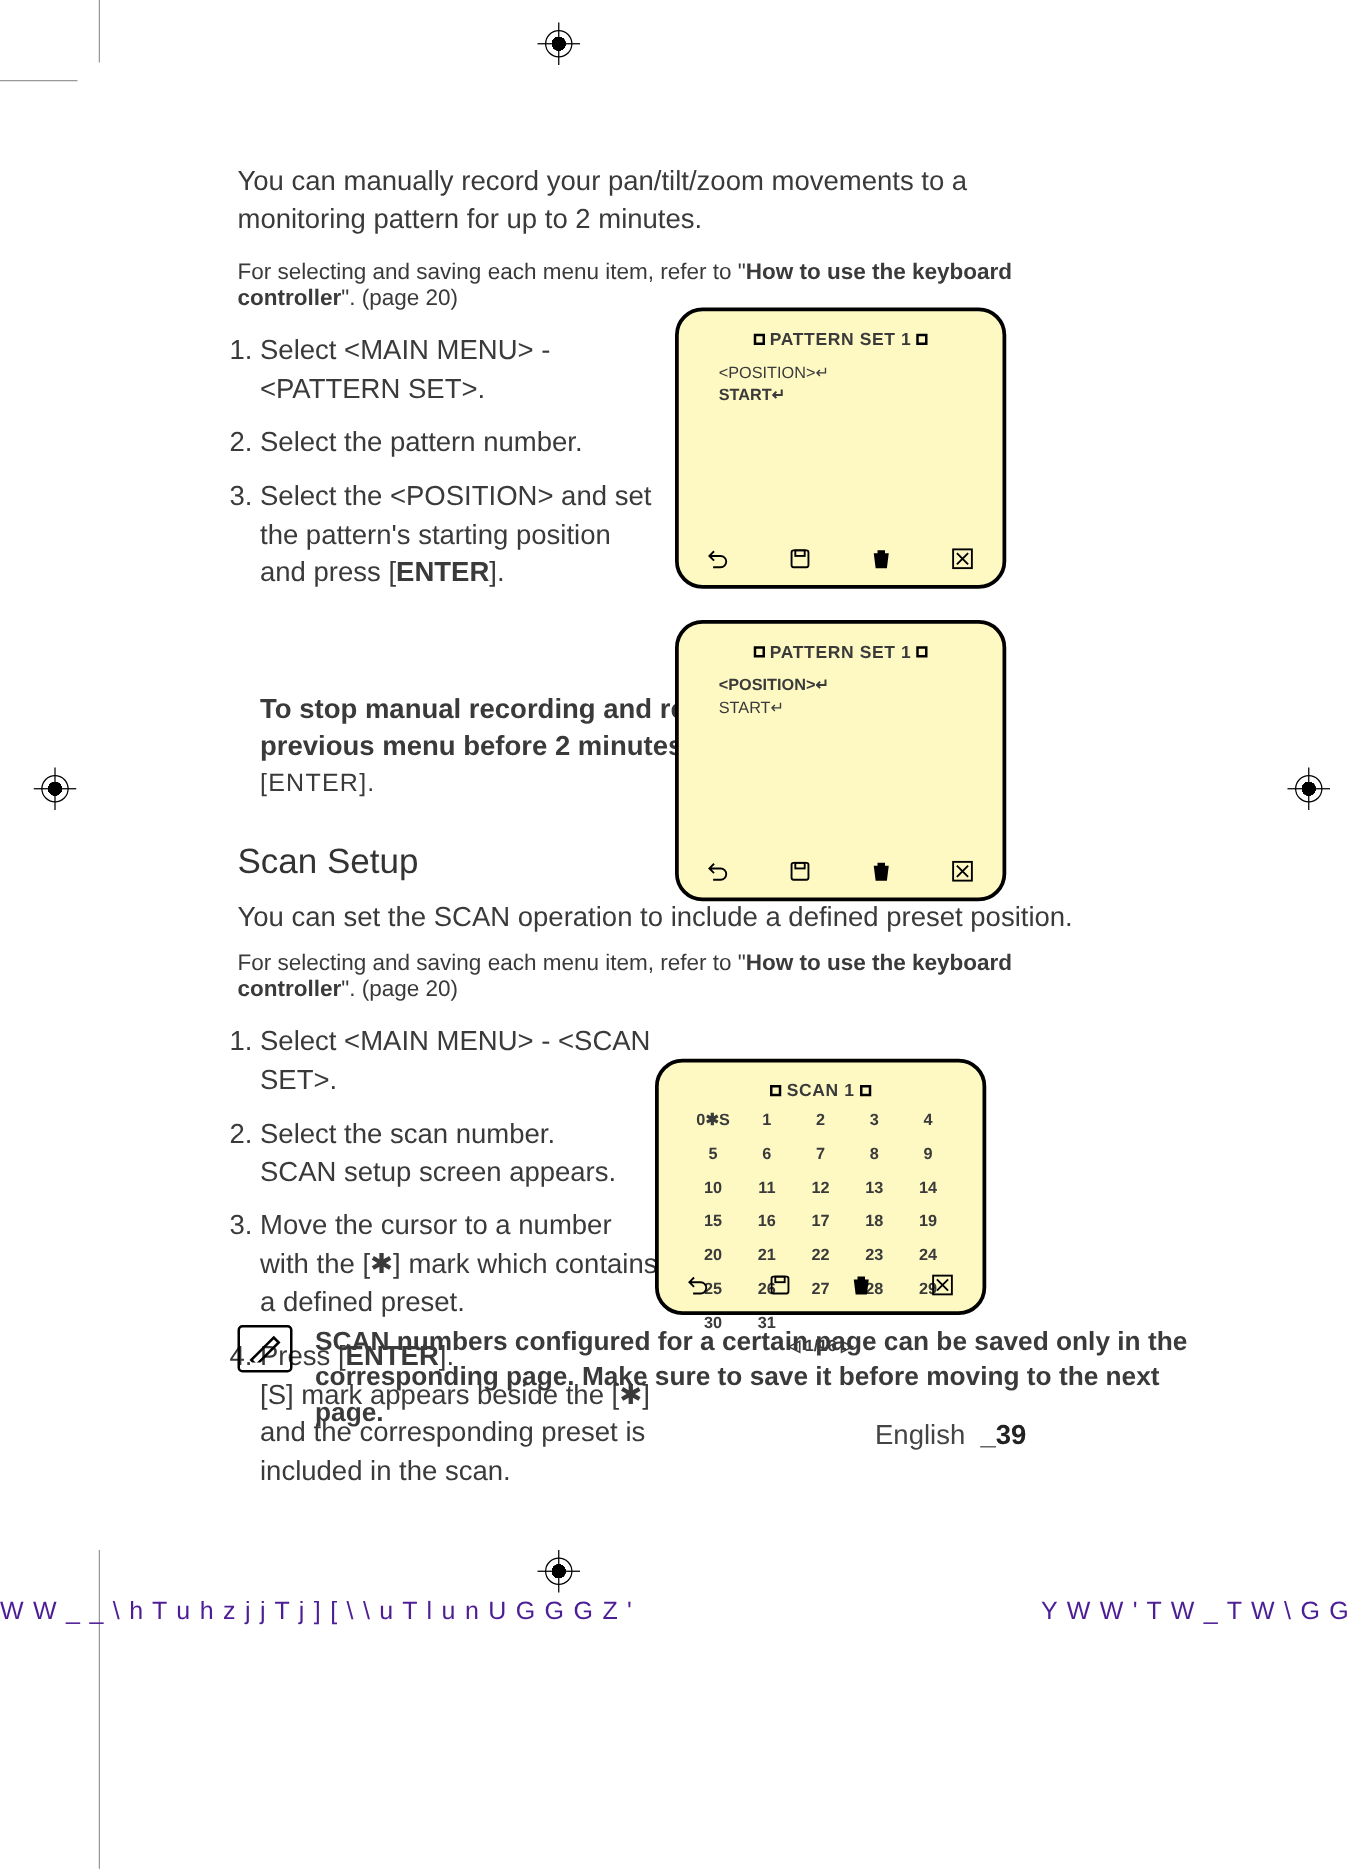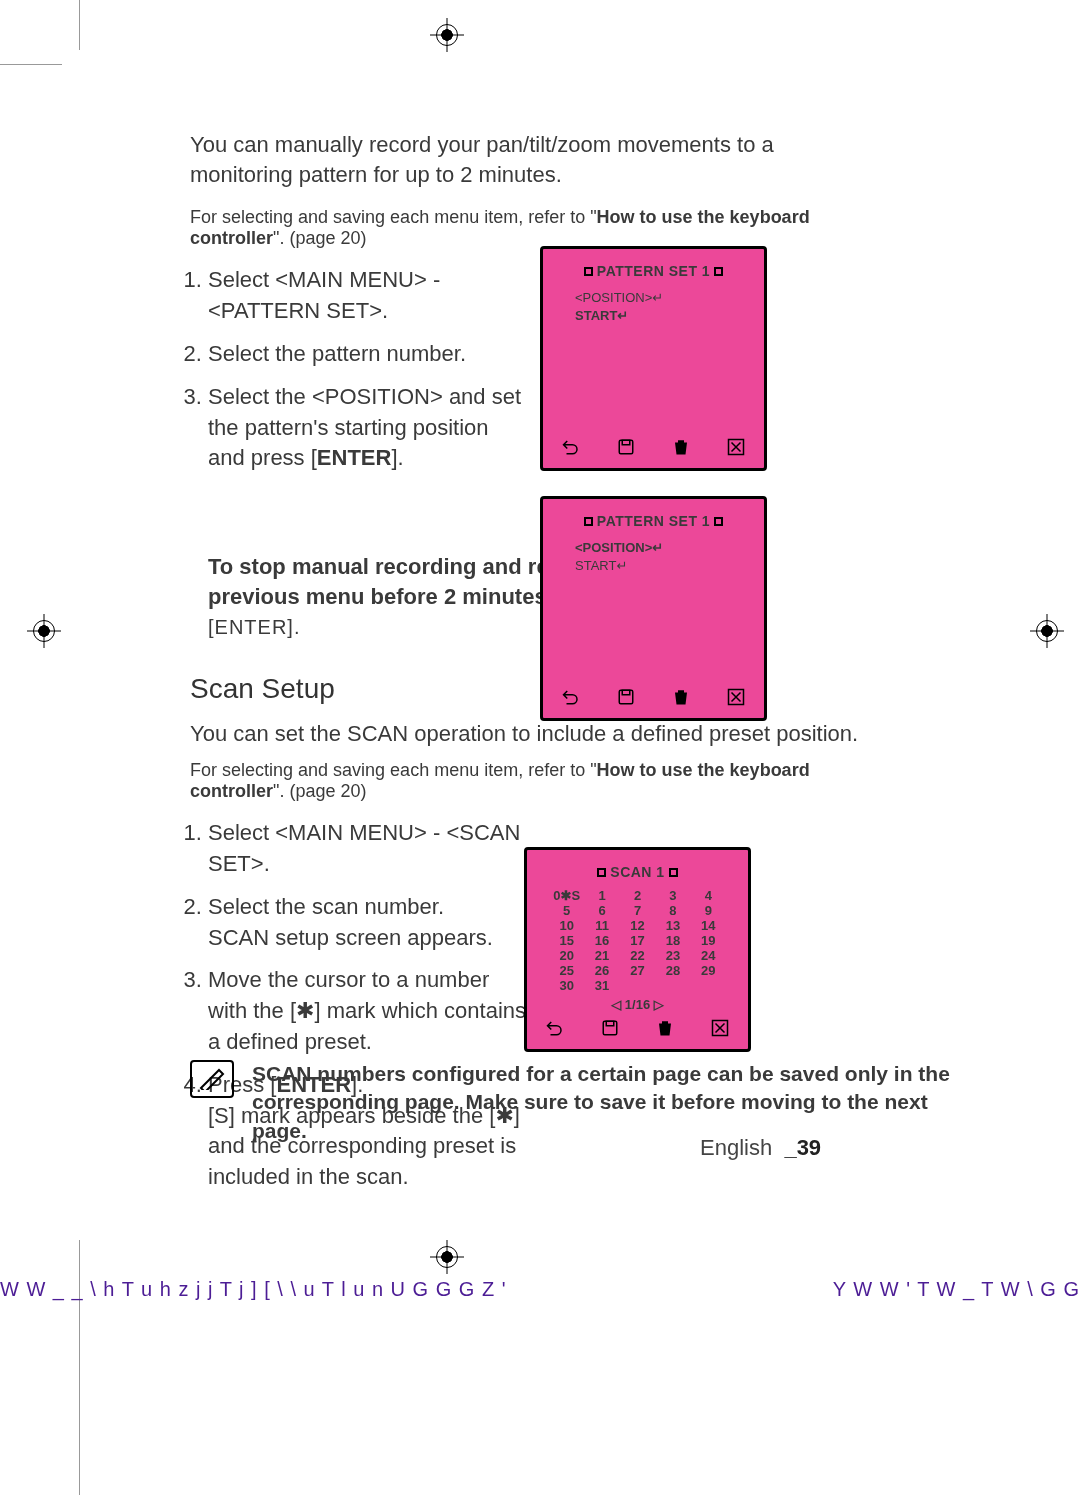--- a/index.html
+++ b/index.html
@@ -21,32 +21,32 @@
   .reg-circle { position:absolute; inset:6px; border:1px solid #000; border-radius:50%; background:radial-gradient(circle at center,#000 0 40%,transparent 41%); }
   .page { position:absolute; left:190px; top:130px; width:670px; }
   h2 { font-weight:normal; font-size:28px; margin:0 0 14px 0; color:#333; }
   p.lead { font-size:22px; line-height:1.35; margin:0 0 18px 0; }
   p.note { font-size:18px; margin:0 0 16px 0; }
   ol { margin:0; padding:0 0 0 18px; font-size:22px; line-height:1.4; }
   ol li { margin-bottom:12px; }
   .stop-text { font-weight:bold; font-size:22px; padding-left:18px; line-height:1.35; margin-top:6px; width:520px; }
   .enter-line { padding-left:18px; font-size:20px; letter-spacing:1px; margin-top:4px; }
   .screen {
-    position:absolute; width:227px; height:225px; border:3px solid #000; border-radius:4px;
-    background:#ec4899; font-family: Arial, sans-serif;
+    position:absolute; width:265px; height:225px; border:3px solid #000; border-radius:22px;
+    background:#fef9c3; font-family: Arial, sans-serif;
   }
   .screen-title { text-align:center; font-size:14px; font-weight:900; letter-spacing:0.5px; margin-top:14px; }
   .screen-title .box { display:inline-block; width:9px; height:9px; border:2px solid #000; vertical-align:middle; margin:0 4px 2px 4px; }
   .screen-body { padding:8px 16px 0 32px; font-size:13px; font-weight:700; }
   .screen-body .row { margin:3px 0; }
   .screen-icons { position:absolute; bottom:12px; left:0; right:0; display:flex; justify-content:space-around; align-items:center; }
   .icon { width:20px; height:18px; }
   .icon svg { width:100%; height:100%; }
   .scan-grid { font-size:13px; font-weight:900; padding:8px 22px 0 22px; }
-  .scan-grid .grow { display:grid; grid-template-columns:repeat(5,1fr); text-align:center; row-gap:0; }
+  .scan-grid .grow { display:grid; grid-template-columns:repeat(5,1fr); text-align:center; row-gap:12px; }
   .pager { text-align:center; font-weight:900; font-size:13px; margin-top:4px; }
   .tip-block { position:absolute; left:190px; top:1060px; width:800px; display:flex; gap:18px; }
   .tip-icon { width:44px; height:38px; border:2px solid #000; border-radius:4px; display:flex; align-items:center; justify-content:center; }
   .tip-text { font-size:21px; font-weight:bold; line-height:1.35; width:720px; }
   .footer { position:absolute; left:700px; top:1135px; font-size:22px; color:#444; }
   .footer .pg { font-weight:bold; color:#222; }
   .print-text { position:absolute; top:1278px; font-size:20px; color:#4c1d95; font-family:Arial,sans-serif; letter-spacing:1px; }
 </style>
 </head>
 <body>

